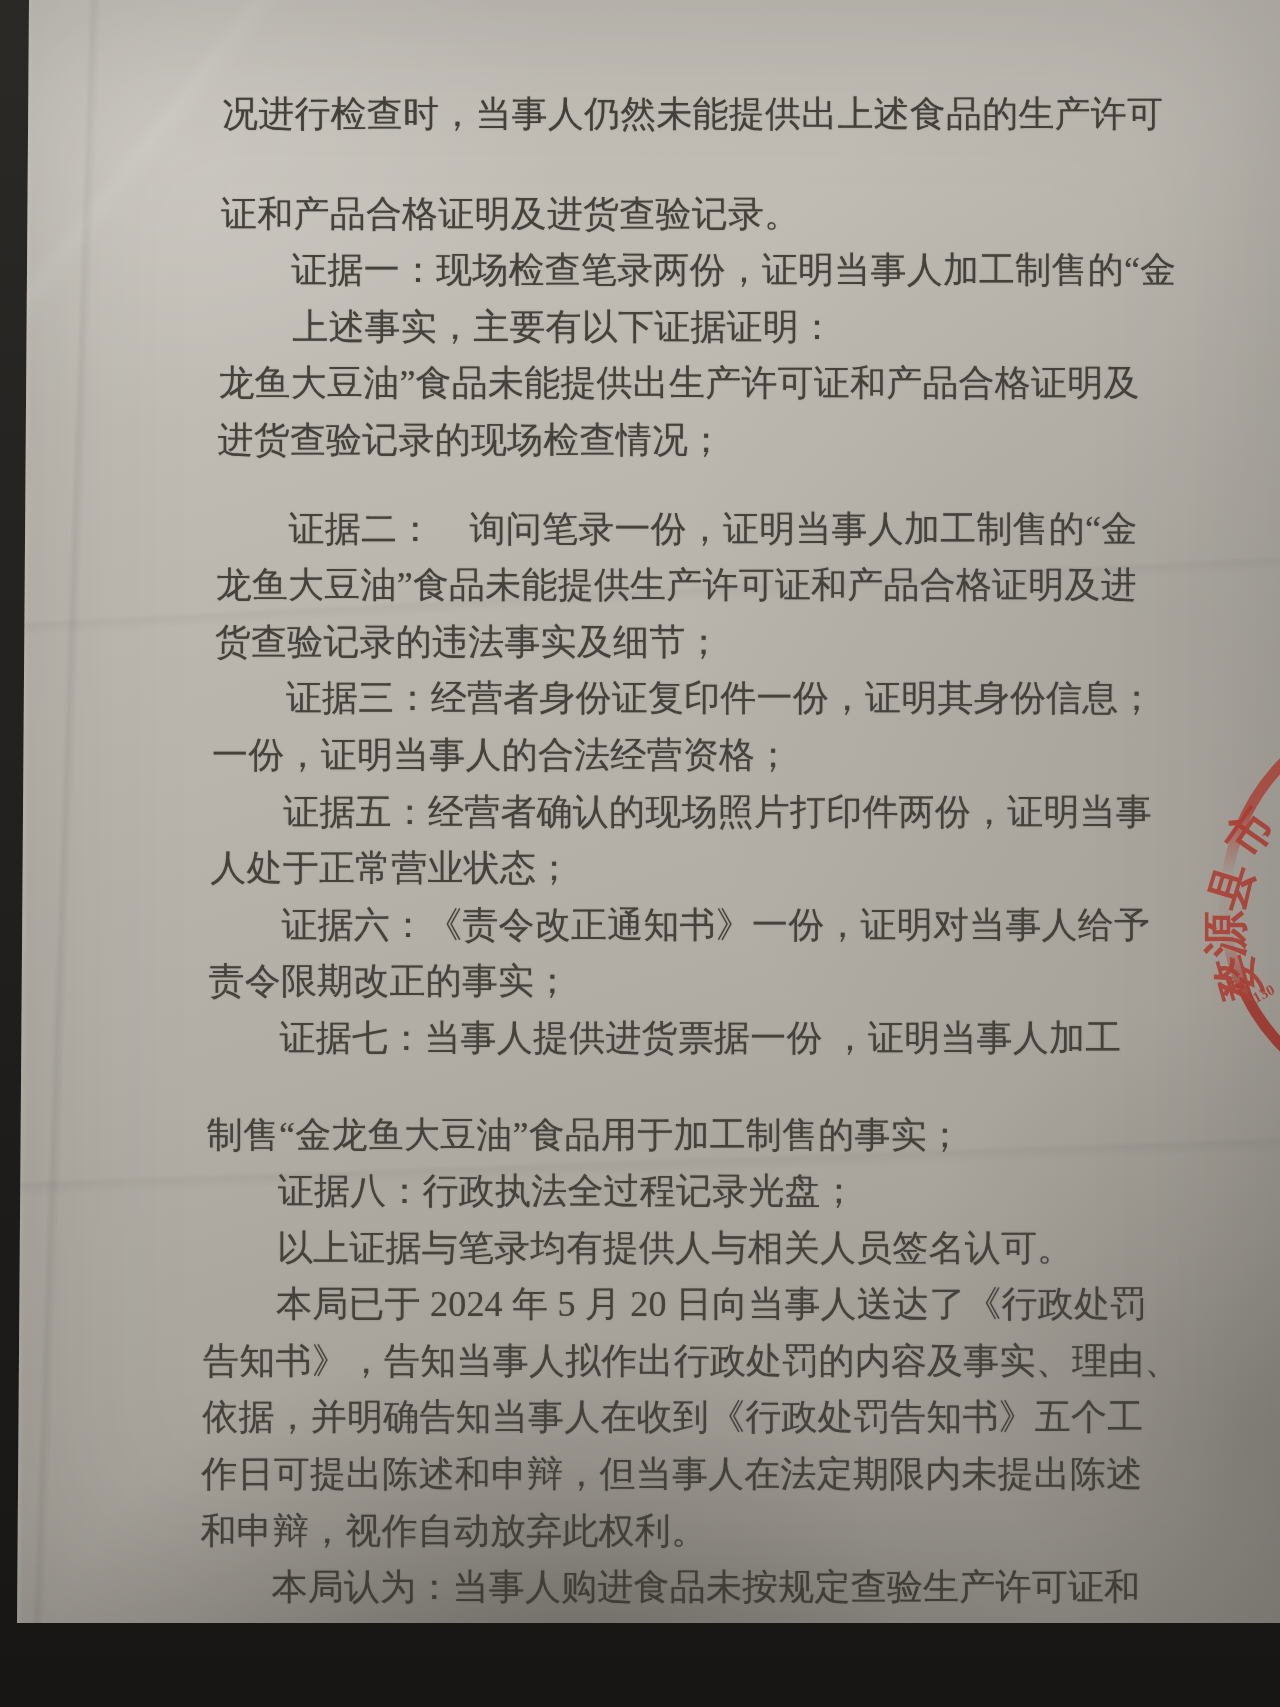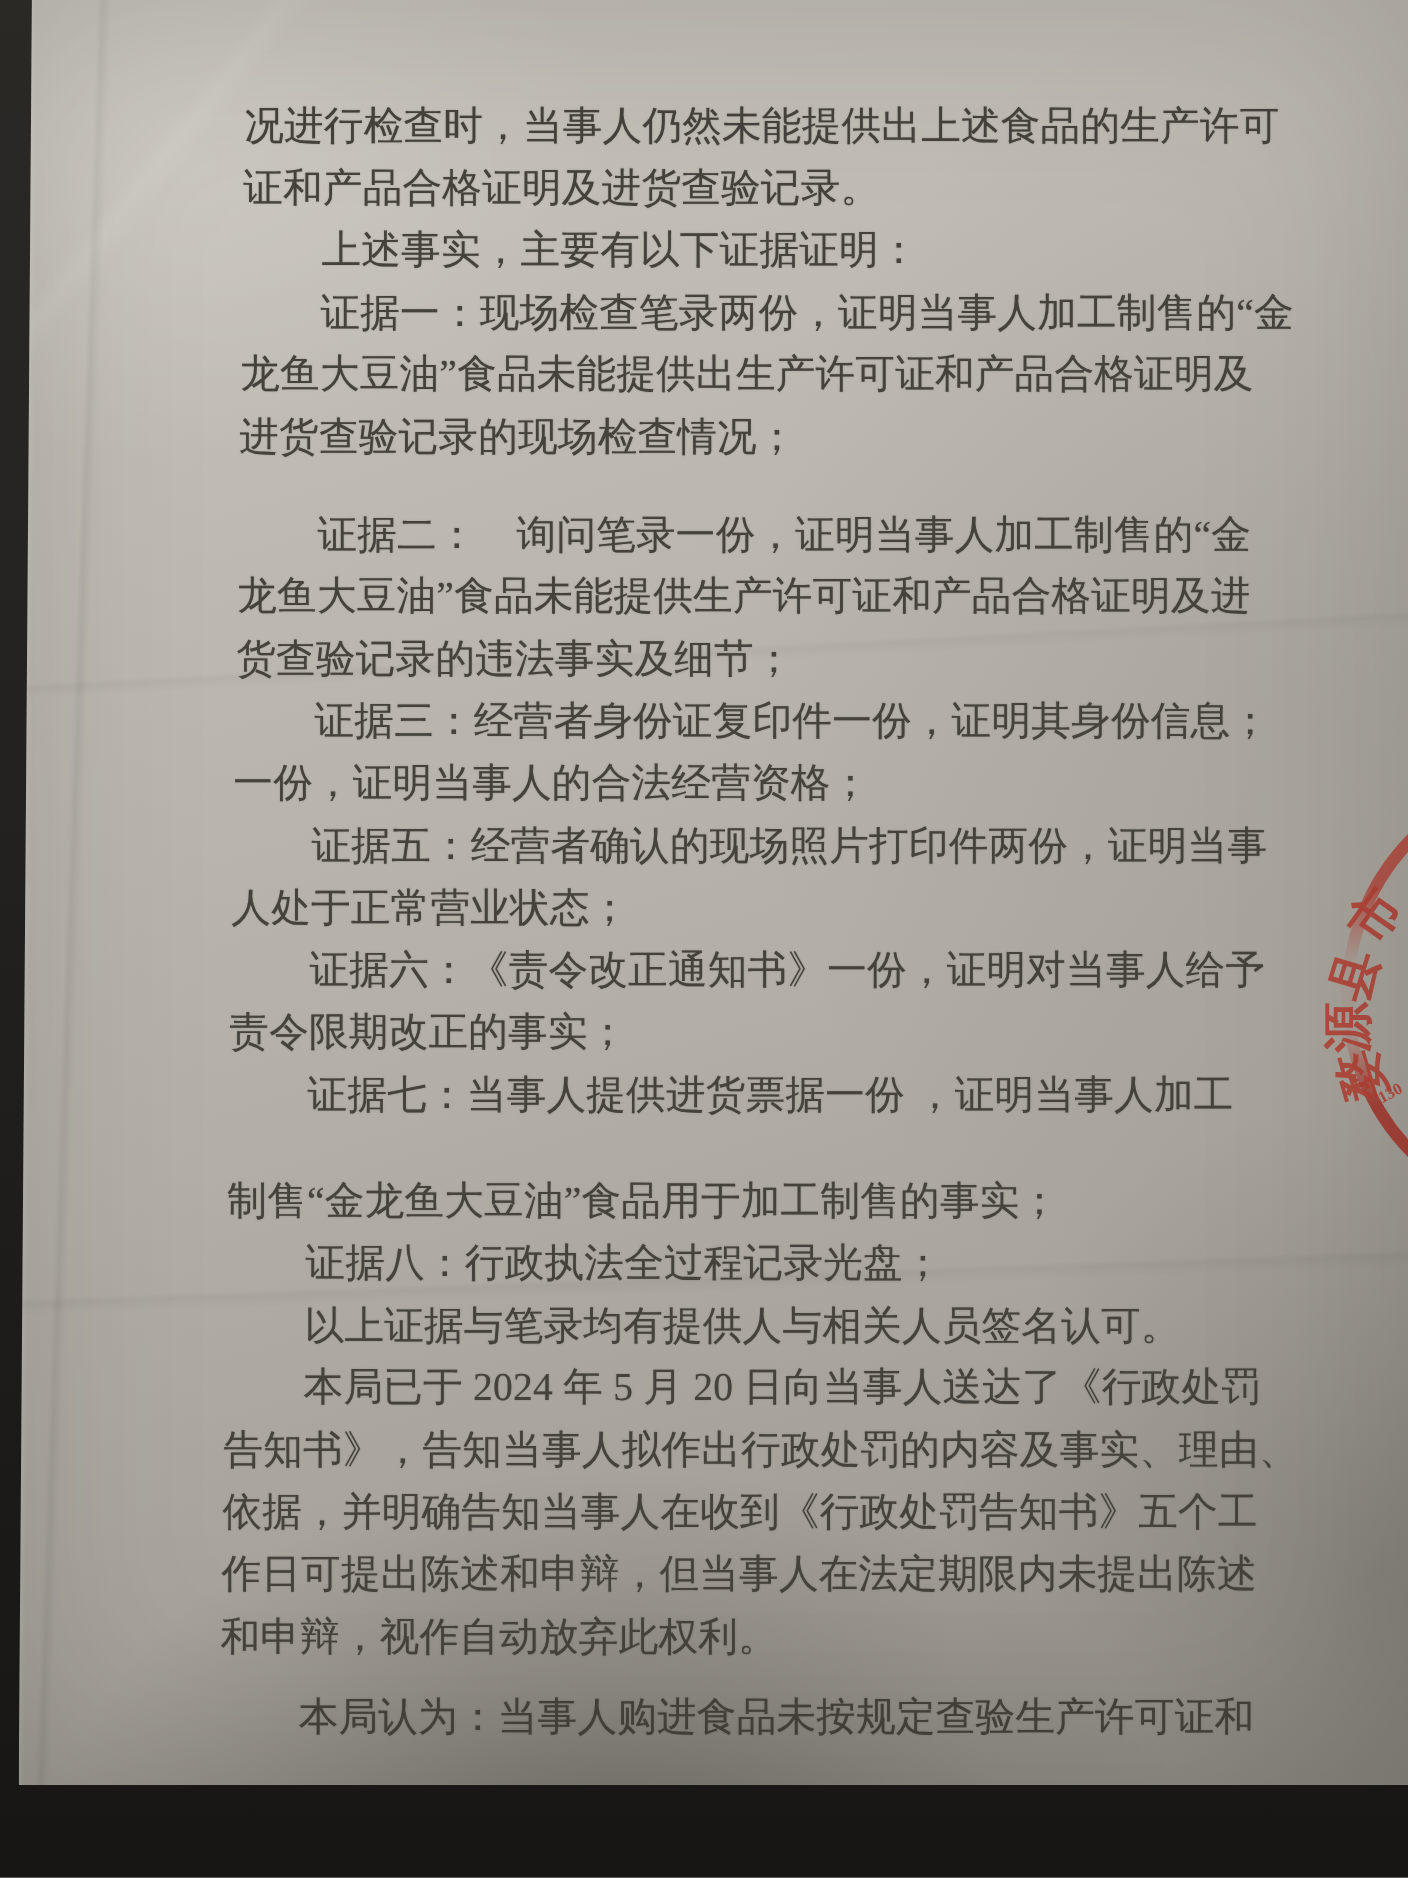--- a/index.html
+++ b/index.html
@@ -62,44 +62,44 @@
   }
 </style>
 </head>
 <body>
 
 <div class="paper">
   <div class="paper-edge"></div>
 
   <div class="doc-text" id="doc-text">
       <div class="line" style="transform: translateX(0px);">况进行检查时，当事人仍然未能提供出上述食品的生产许可</div>
-      <div class="line" style="transform: translateX(-0.9px);">证和产品合格证明及进货查验记录。</div>
+      <div class="line" style="transform: translateX(-0.9px); margin-top: 43px;">证和产品合格证明及进货查验记录。</div>
+      <div class="line indent" style="transform: translateX(-2.7px);">证据一：现场检查笔录两份，证明当事人加工制售的“金</div>
       <div class="line indent" style="transform: translateX(-1.8px);">上述事实，主要有以下证据证明：</div>
-      <div class="line indent" style="transform: translateX(-2.7px);">证据一：现场检查笔录两份，证明当事人加工制售的“金</div>
       <div class="line" style="transform: translateX(-3.6px);">龙鱼大豆油”食品未能提供出生产许可证和产品合格证明及</div>
       <div class="line" style="transform: translateX(-4.5px); font-family: Liberation Serif, serif;">进货查验记录的现场检查情况；</div>
       <div class="line indent" style="transform: translateX(-5.4px); margin-top: 32px;">证据二：　询问笔录一份，证明当事人加工制售的“金</div>
       <div class="line" style="transform: translateX(-6.3px);">龙鱼大豆油”食品未能提供生产许可证和产品合格证明及进</div>
       <div class="line" style="transform: translateX(-7.2px);">货查验记录的违法事实及细节；</div>
       <div class="line indent" style="transform: translateX(-8.1px);">证据三：经营者身份证复印件一份，证明其身份信息；</div>
       <div class="line" style="transform: translateX(-9.9px);">一份，证明当事人的合法经营资格；</div>
       <div class="line indent" style="transform: translateX(-10.8px);">证据五：经营者确认的现场照片打印件两份，证明当事</div>
       <div class="line" style="transform: translateX(-11.7px);">人处于正常营业状态；</div>
       <div class="line indent" style="transform: translateX(-12.6px);">证据六：《责令改正通知书》一份，证明对当事人给予</div>
       <div class="line" style="transform: translateX(-13.5px);">责令限期改正的事实；</div>
       <div class="line indent" style="transform: translateX(-14.4px);">证据七：当事人提供进货票据一份 ，证明当事人加工</div>
       <div class="line" style="transform: translateX(-15.3px); margin-top: 40px;">制售“金龙鱼大豆油”食品用于加工制售的事实；</div>
       <div class="line indent" style="transform: translateX(-16.2px);">证据八：行政执法全过程记录光盘；</div>
       <div class="line indent" style="transform: translateX(-17.1px);">以上证据与笔录均有提供人与相关人员签名认可。</div>
       <div class="line indent" style="transform: translateX(-18px);">本局已于 2024 年 5 月 20 日向当事人送达了《行政处罚</div>
       <div class="line" style="transform: translateX(-18.9px);">告知书》，告知当事人拟作出行政处罚的内容及事实、理由、</div>
       <div class="line" style="transform: translateX(-19.8px);">依据，并明确告知当事人在收到《行政处罚告知书》五个工</div>
       <div class="line" style="transform: translateX(-20.7px);">作日可提出陈述和申辩，但当事人在法定期限内未提出陈述</div>
       <div class="line" style="transform: translateX(-21.6px);">和申辩，视作自动放弃此权利。</div>
-      <div class="line indent" style="transform: translateX(-22.5px); margin-top: 17px;">本局认为：当事人购进食品未按规定查验生产许可证和</div>
+      <div class="line indent" style="transform: translateX(-22.5px);">本局认为：当事人购进食品未按规定查验生产许可证和</div>
     </div>
 
   <svg class="stamp" id="stamp" viewBox="0 0 140 400" width="140" height="400">
     <defs>
       <linearGradient id="stampfade" x1="0" y1="0" x2="0" y2="1">
         <stop offset="0" stop-color="#b5382c" stop-opacity="0.85"></stop>
         <stop offset="0.26" stop-color="#b5382c" stop-opacity="0.78"></stop>
         <stop offset="0.42" stop-color="#b5382c" stop-opacity="0.06"></stop>
         <stop offset="0.58" stop-color="#b5382c" stop-opacity="0.06"></stop>
         <stop offset="0.74" stop-color="#a62e24" stop-opacity="0.88"></stop>

